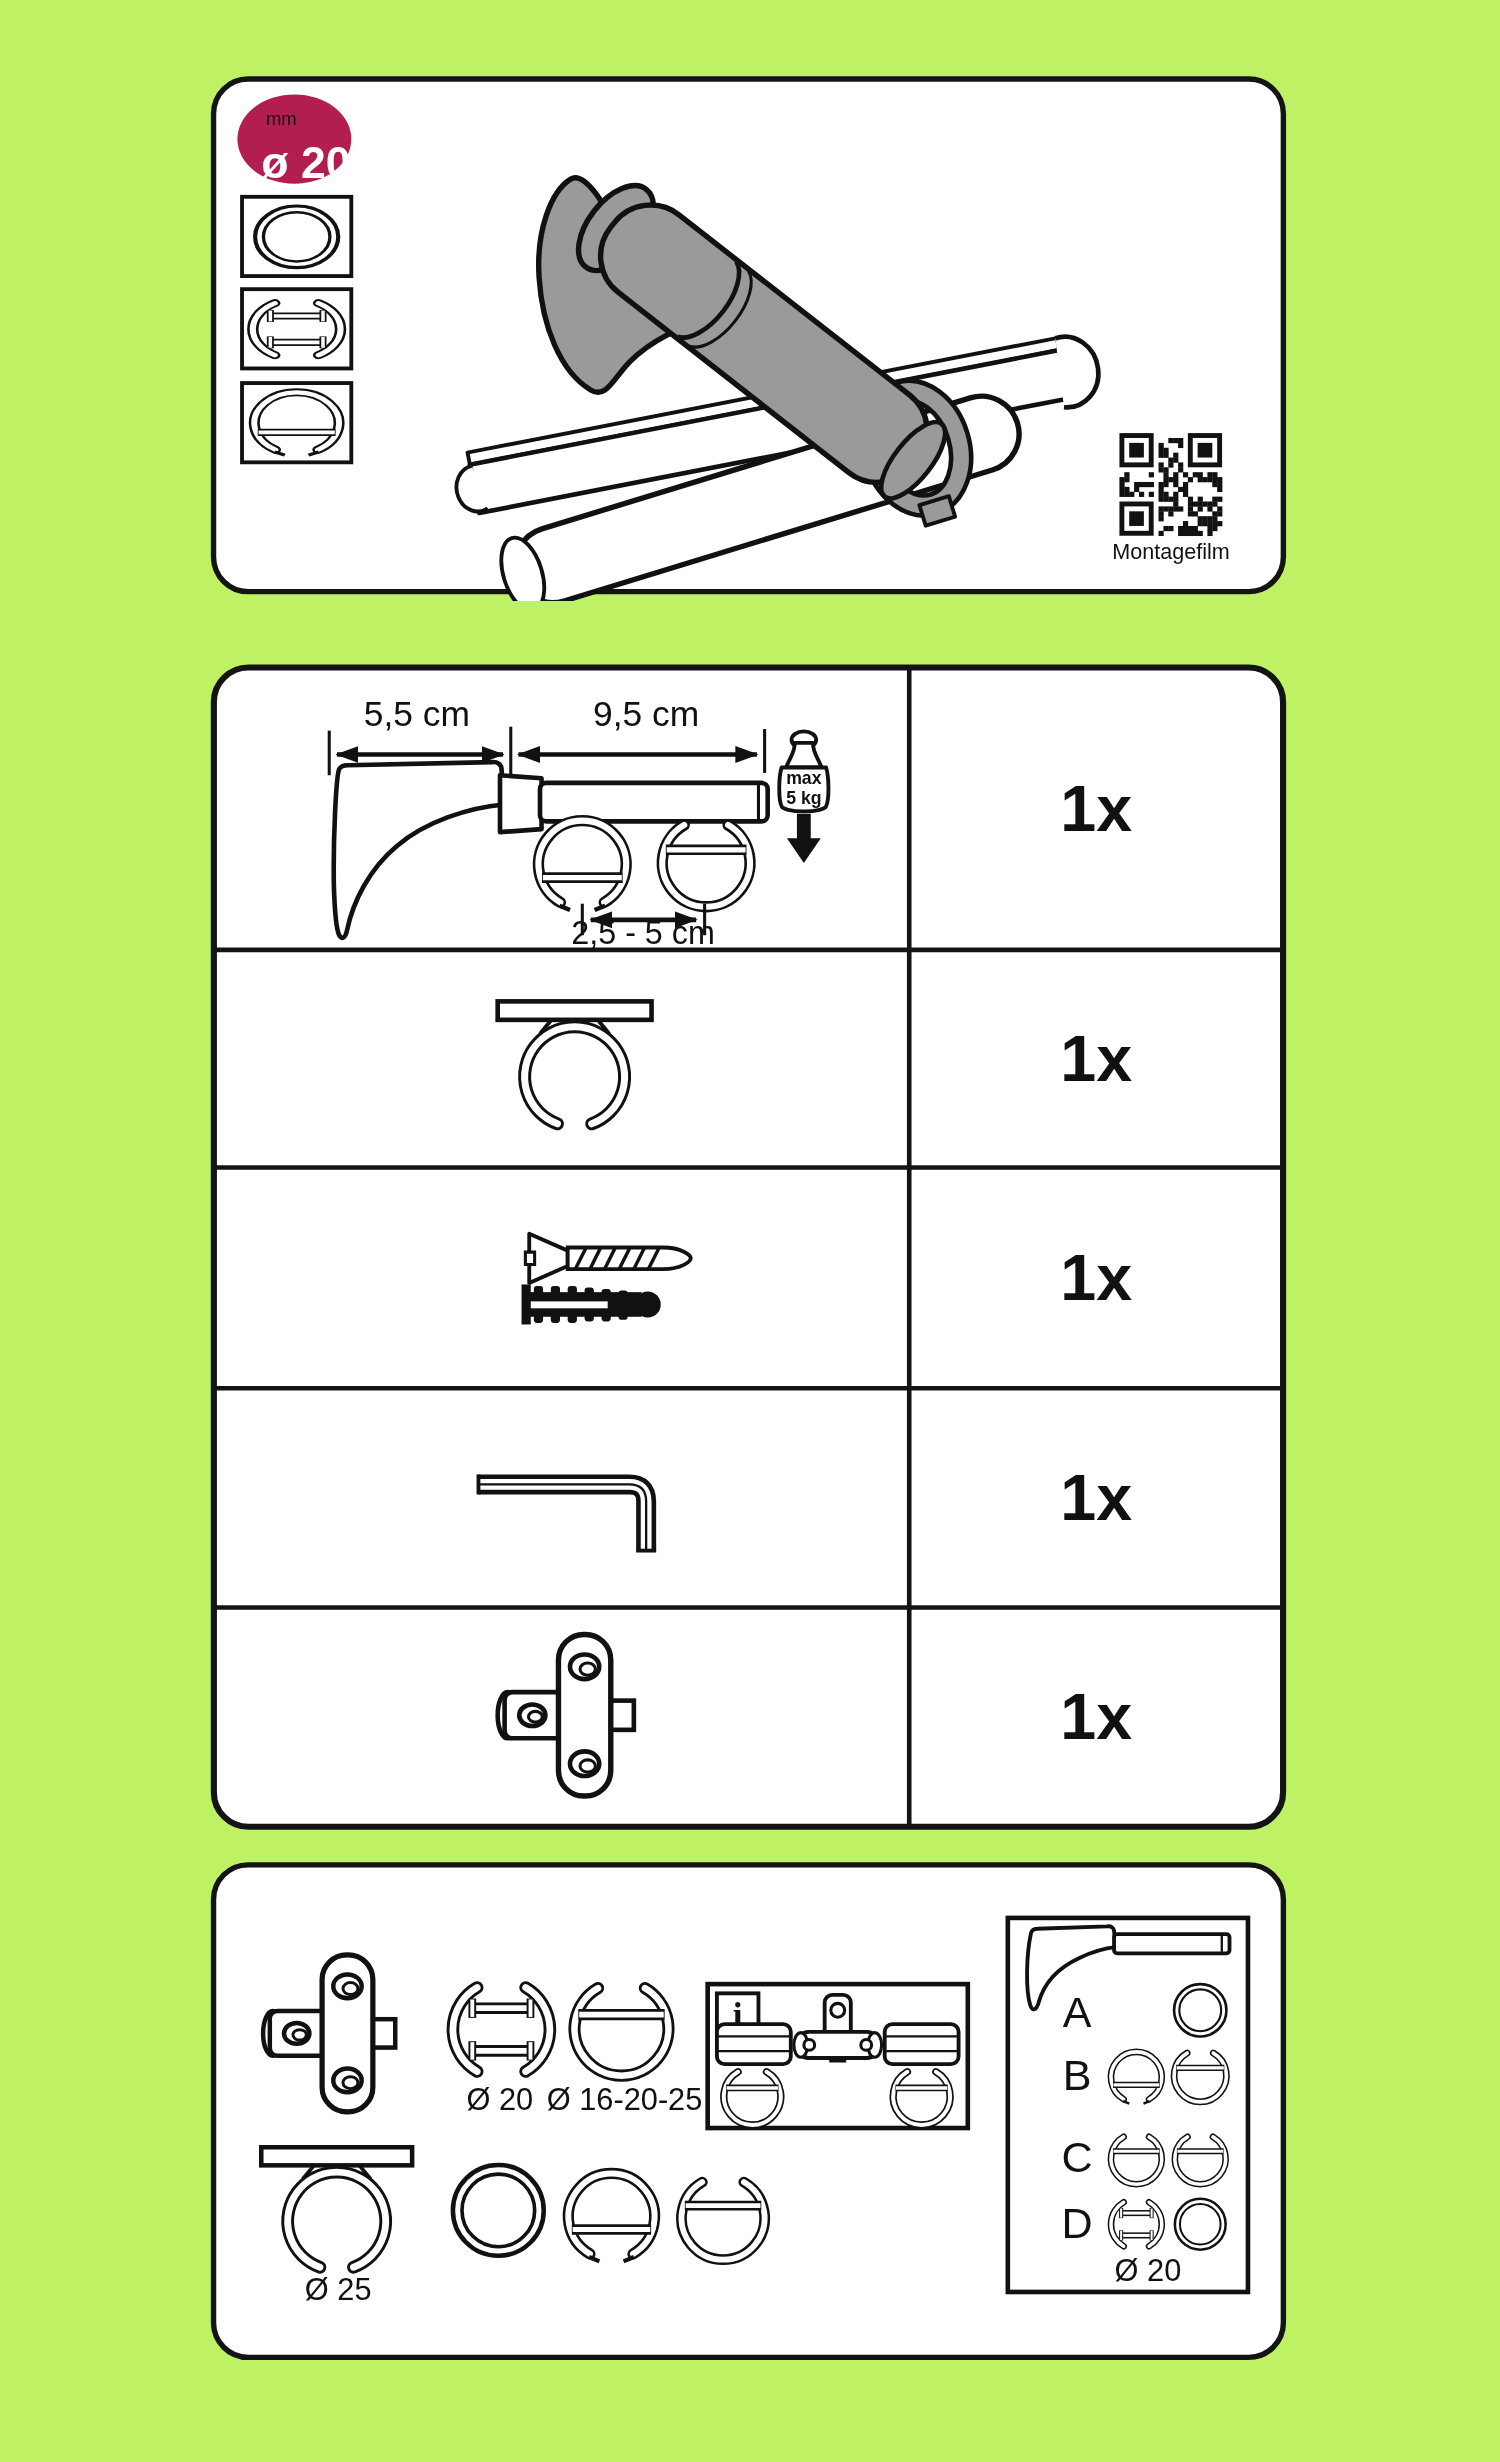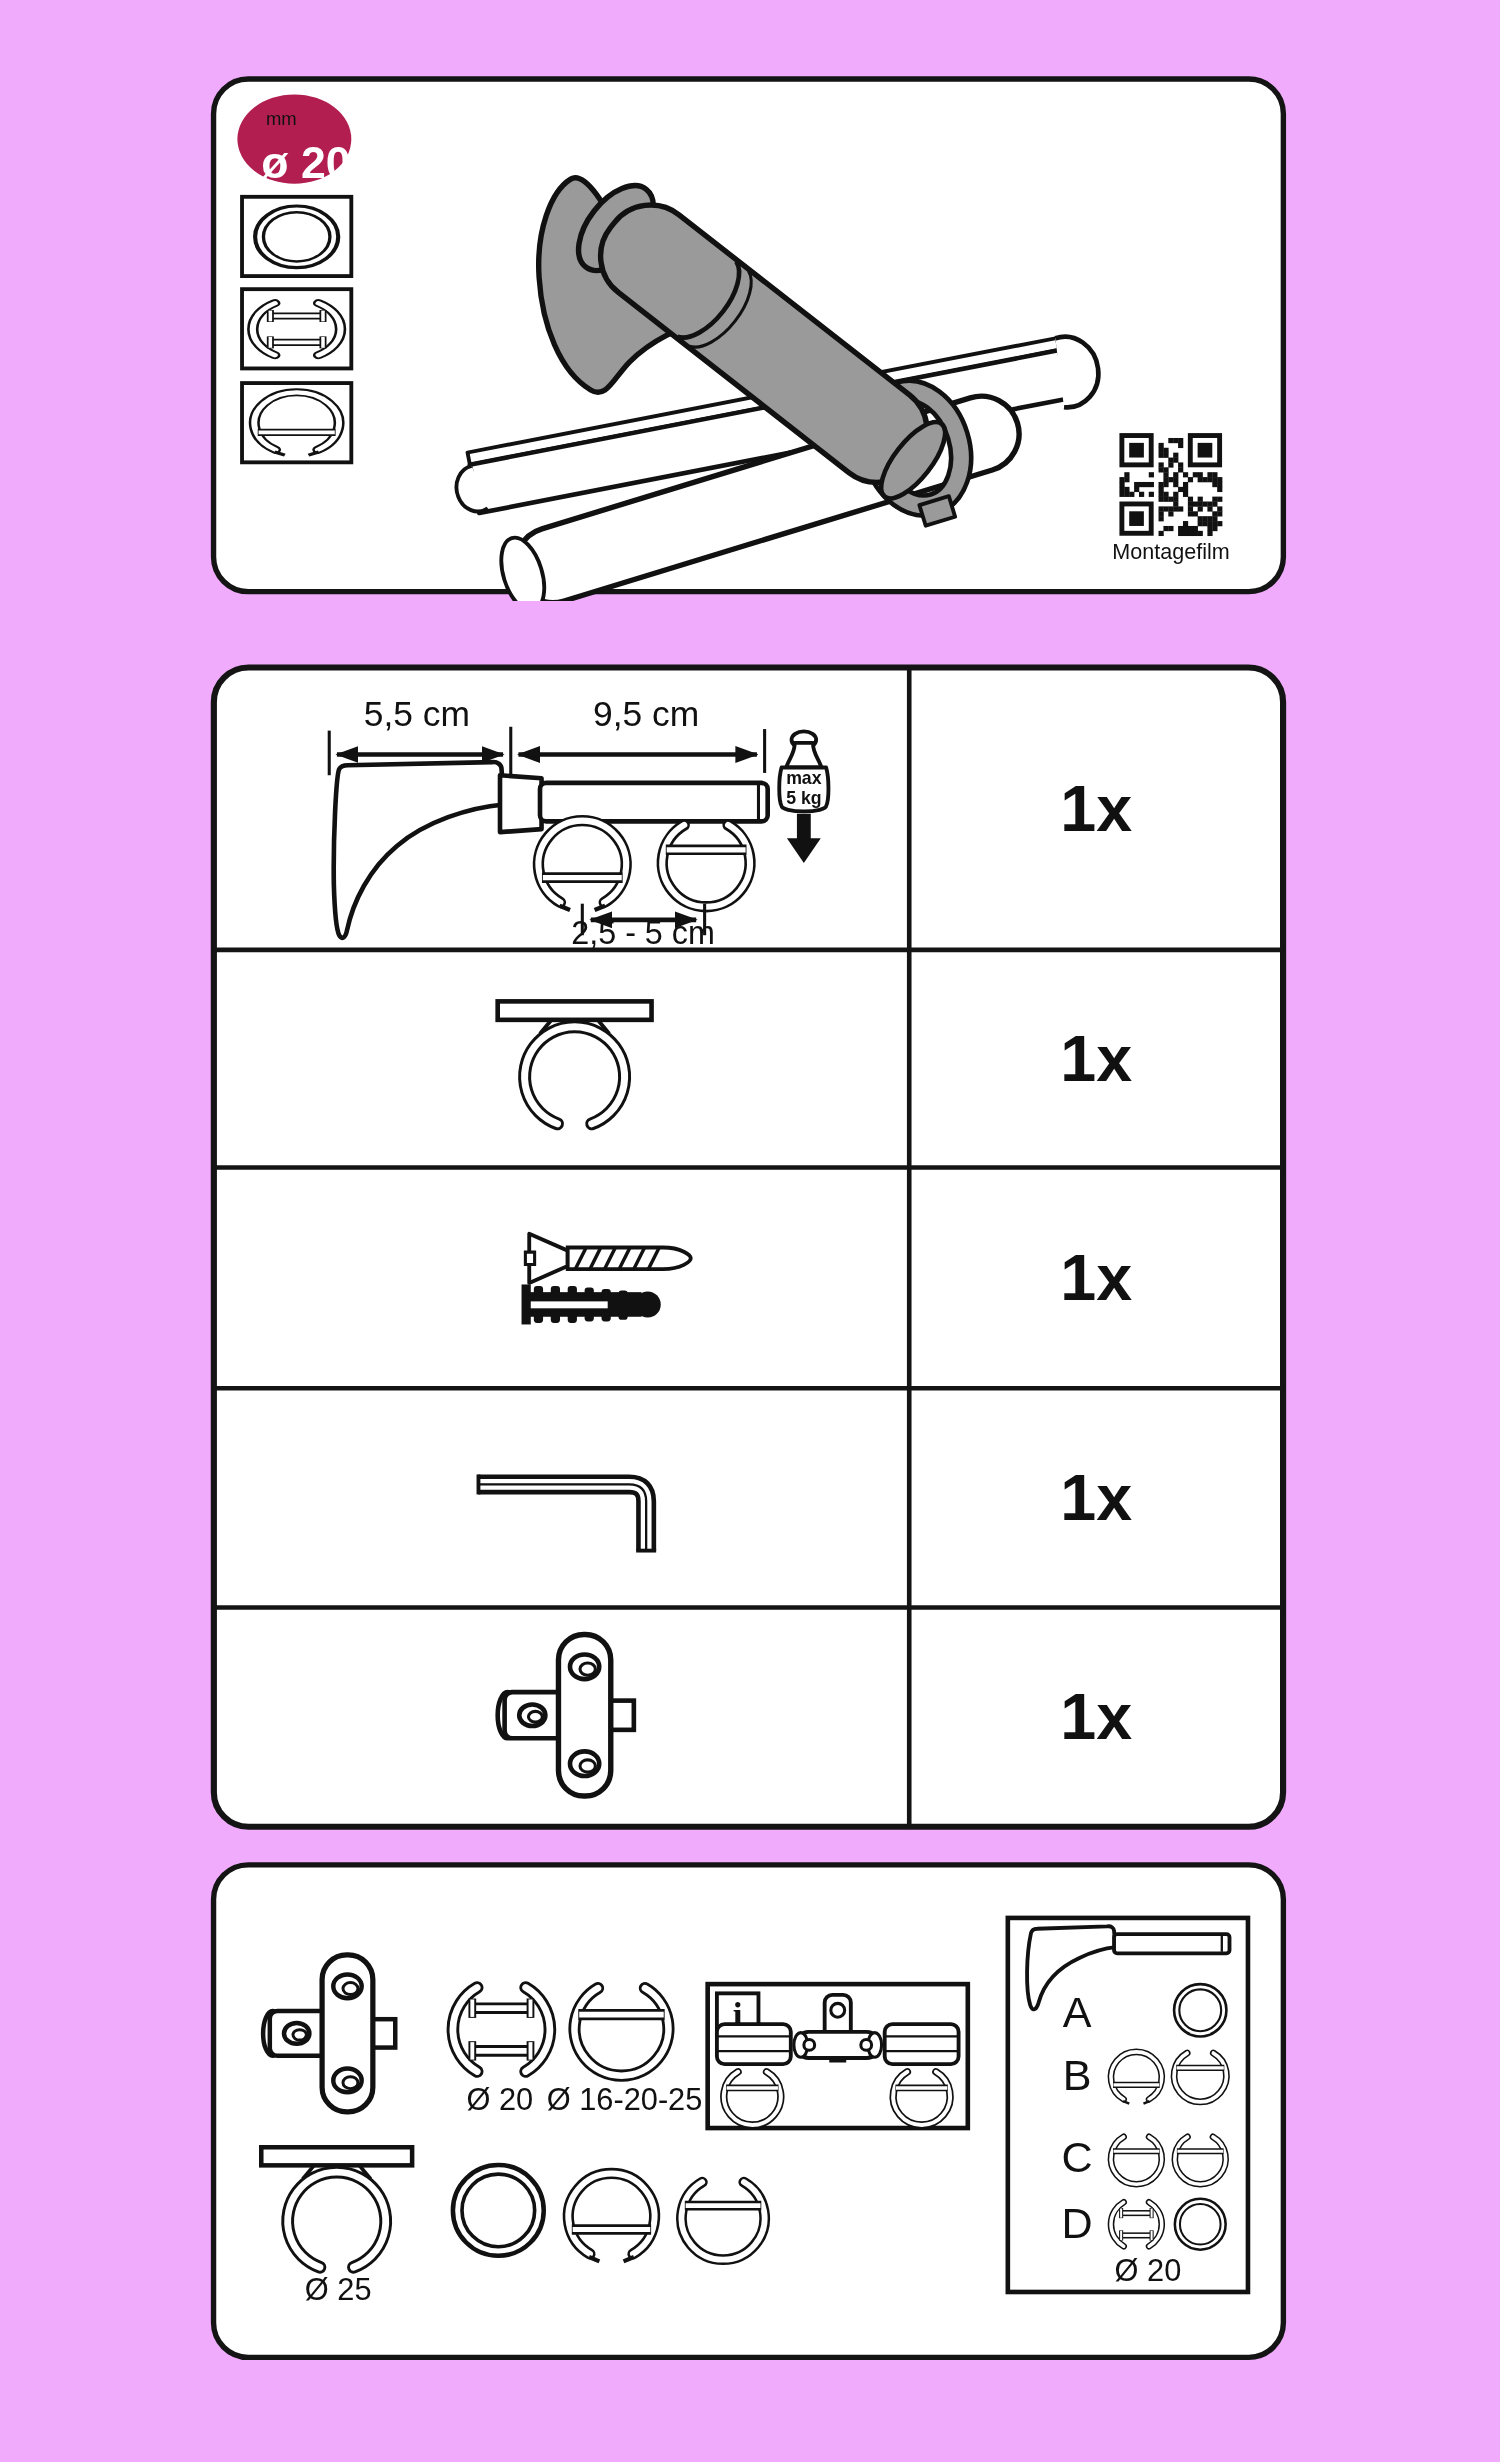--- a/index.html
+++ b/index.html
@@ -1,16 +1,16 @@
 <!DOCTYPE html>
 <html style="font-size:12.3px"><head>
 <meta charset="utf-8">
 <style>
   html,body{margin:0;padding:0;background:#fff;}
-  .page{position:relative;width:1501px;height:2462px;background:#f0abfc;overflow:hidden;
+  .page{position:relative;width:1501px;height:2462px;background:#bef264;overflow:hidden;
         font-family:"Liberation Sans", sans-serif;}
   .panel{position:absolute;}
   text{fill:#111;font-family:"Liberation Sans", sans-serif;}
   .b{font-weight:bold;}
   .serif{font-family:"Liberation Serif", serif;font-weight:bold;}
   .defs-holder{position:absolute;width:0;height:0;overflow:hidden;}
 </style>
 </head>
 <body>
 

